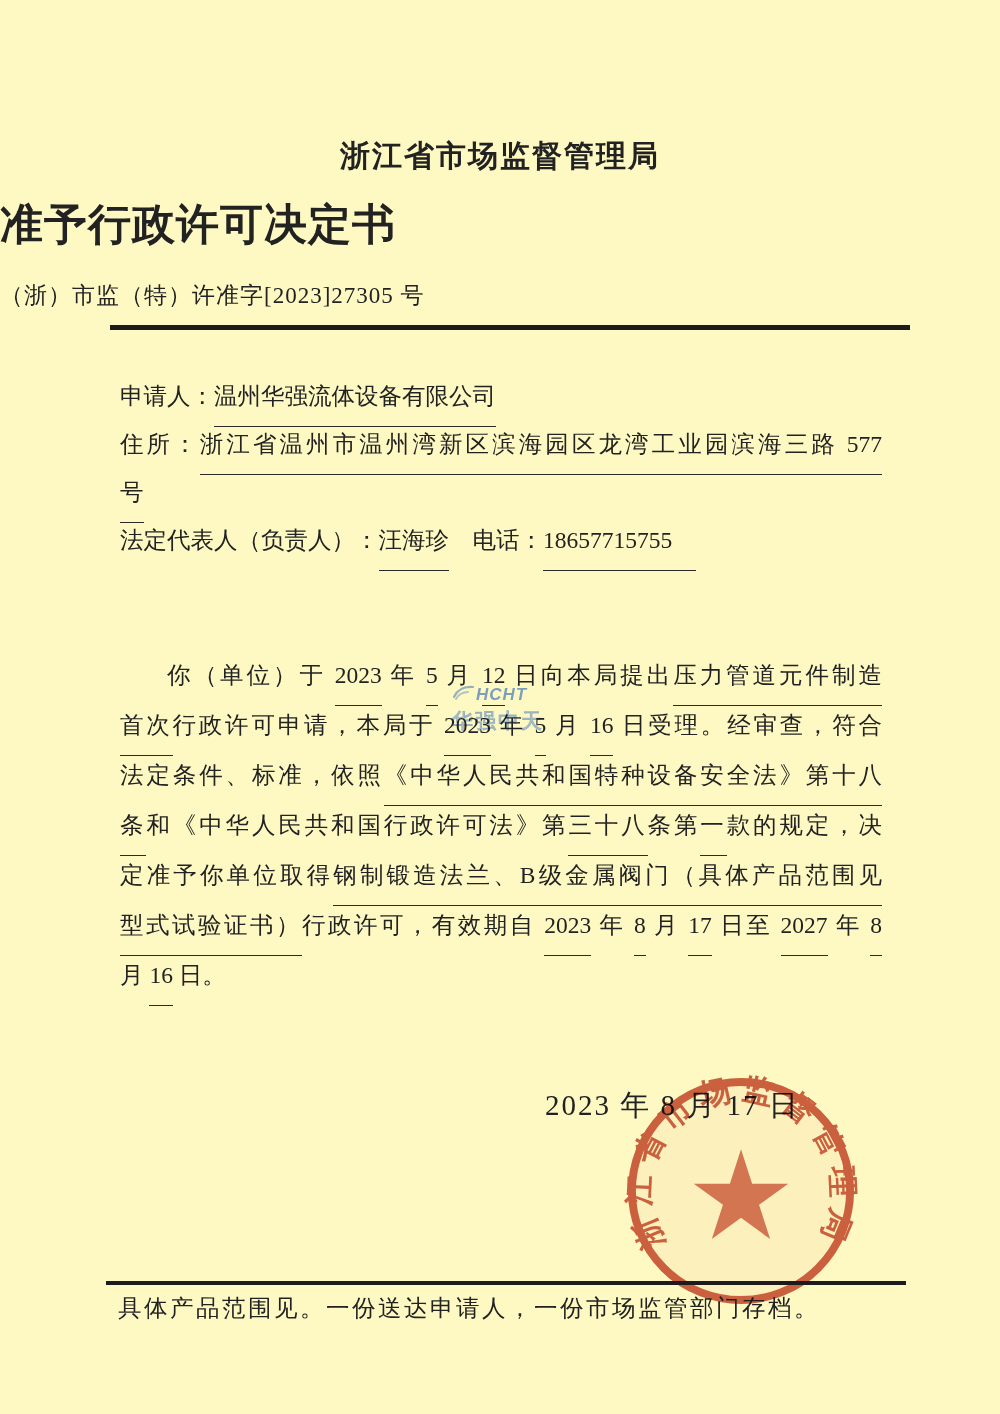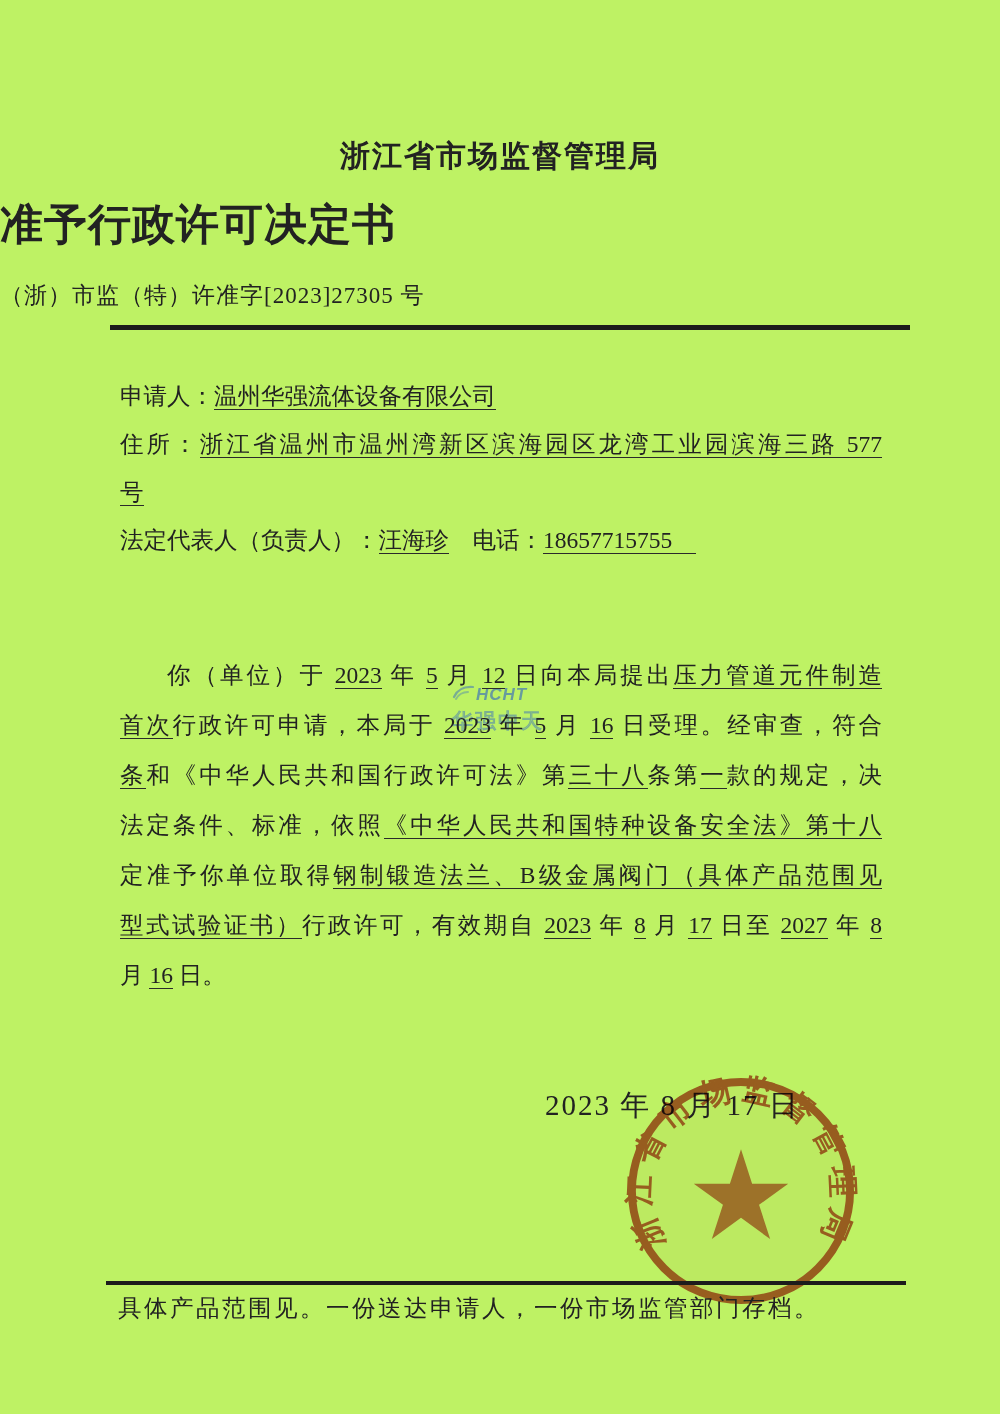--- a/index.html
+++ b/index.html
@@ -5,21 +5,21 @@
   :root{
     --ink:#222222;
     --seal:#c75440;
     --wm:#3f74ba;
   }
   html,body{margin:0;padding:0;background:#e8e8e8;}
   .page{
     position:relative;
     width:1000px;height:1414px;
     margin:0 auto;
-    background:#bef264;
+    background:#fef9c3;
     font-family:"Liberation Serif","DejaVu Serif",serif;
     color:var(--ink);
     overflow:hidden;
   }
   .agency{
     position:absolute;top:136px;left:0;width:100%;
     text-align:center;
     font-family:"Liberation Sans","DejaVu Sans",sans-serif;
     font-weight:bold;font-size:30px;letter-spacing:2px;
   }
@@ -44,21 +44,21 @@
     position:absolute;top:372px;left:120px;width:762px;
     font-size:23.5px;line-height:48px;
   }
   .body-paragraph{
     position:absolute;top:650px;left:120px;width:762px;
     font-size:23.5px;line-height:50px;
   }
   .body-paragraph .tline:first-child{text-indent:2em;}
   .tline{white-space:nowrap;}
   .tline.just{white-space:normal;text-align:justify;text-align-last:justify;}
-  .u{border-bottom:1.5px solid #2a2a2a;padding-bottom:0;}
+  .u{border-bottom:1.5px solid #2a2a2a;padding-bottom:17px;}
   .date-line{
     position:absolute;top:1086px;left:545px;
     font-size:29px;letter-spacing:2px;
   }
   .footer-note{
     position:absolute;top:1292px;left:118px;width:780px;
     font-size:23.5px;letter-spacing:2.5px;
   }
   .watermark{
     position:absolute;top:684px;left:452px;width:110px;
@@ -112,22 +112,22 @@
         </svg>
       </span>
       <span>HCHT</span>
     </div>
     <div class="wm-cjk">华强中天</div>
   </div>
 
   <div class="body-paragraph">
       <div class="tline just"><span>你（单位）于 </span><span class="u">2023</span><span> 年 </span><span class="u">5</span><span> 月 </span><span class="u">12</span><span> 日向本局提出</span><span class="u">压力管道元件制造</span></div>
       <div class="tline just"><span class="u">首次</span><span>行政许可申请，本局于 </span><span class="u">2023</span><span> 年 </span><span class="u">5</span><span> 月 </span><span class="u">16</span><span> 日受理。经审查，符合</span></div>
+      <div class="tline just"><span>法定条件、标准，依照</span><span class="u">《中华人民共和国特种设备安全法》第十八</span></div>
       <div class="tline just"><span class="u">条</span><span>和《中华人民共和国行政许可法》第</span><span class="u">三十八</span><span>条第</span><span class="u">一</span><span>款的规定，决</span></div>
-      <div class="tline just"><span>法定条件、标准，依照</span><span class="u">《中华人民共和国特种设备安全法》第十八</span></div>
       <div class="tline just"><span>定准予你单位取得</span><span class="u">钢制锻造法兰、B级金属阀门（具体产品范围见</span></div>
       <div class="tline just"><span class="u">型式试验证书）</span><span>行政许可，有效期自 </span><span class="u">2023</span><span> 年 </span><span class="u">8</span><span> 月 </span><span class="u">17</span><span> 日至 </span><span class="u">2027</span><span> 年 </span><span class="u">8</span></div>
       <div class="tline"><span>月 </span><span class="u">16</span><span> 日。</span></div>
     </div>
 
   <div class="date-line">2023 年 8 月 17 日</div>
 
   <div class="seal">
     <svg width="238" height="238" viewBox="0 0 240 240">
       <circle cx="120" cy="120" r="110" fill="rgba(199,84,64,0.05)" stroke="#c75440" stroke-width="8"></circle>

